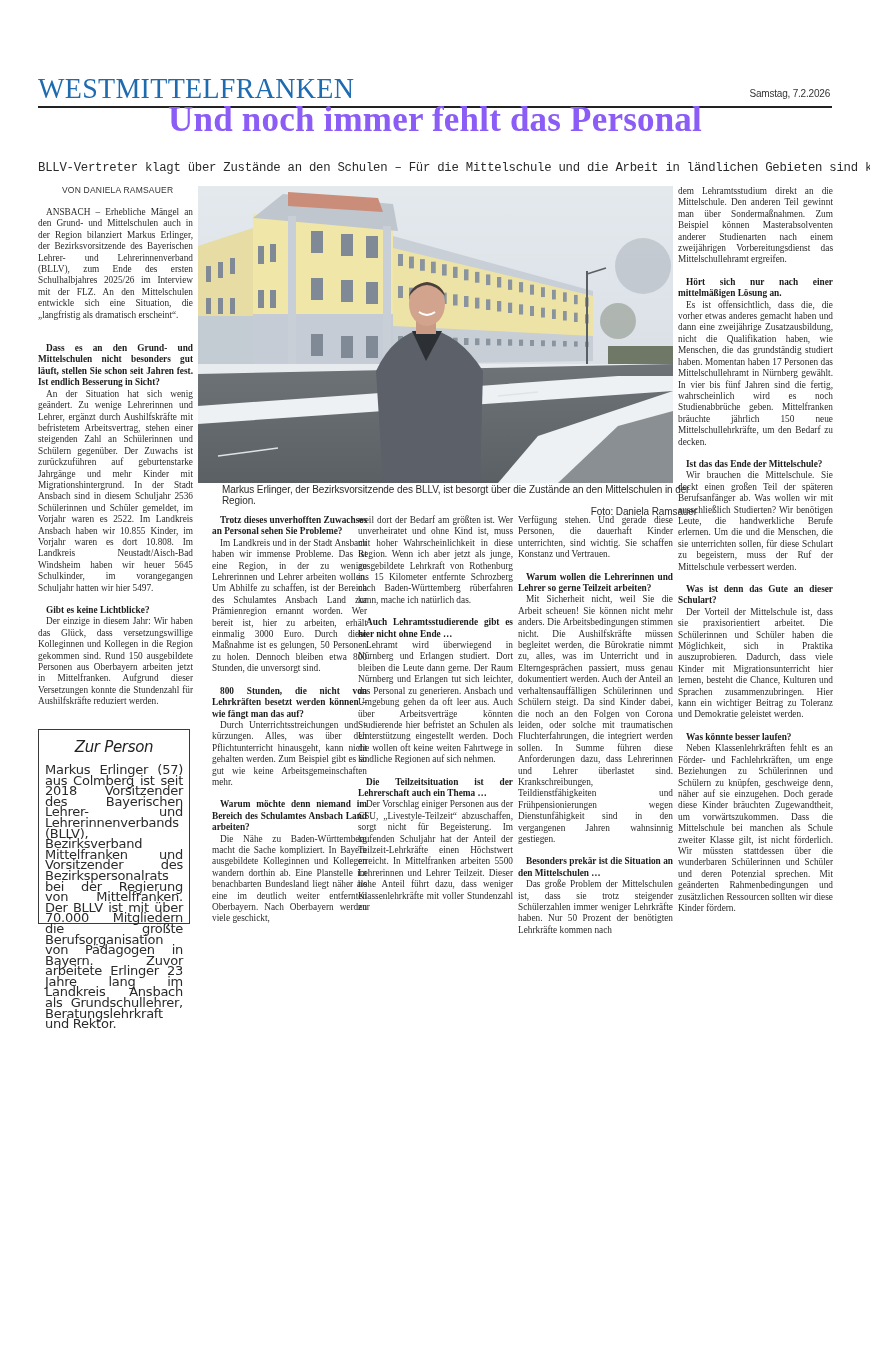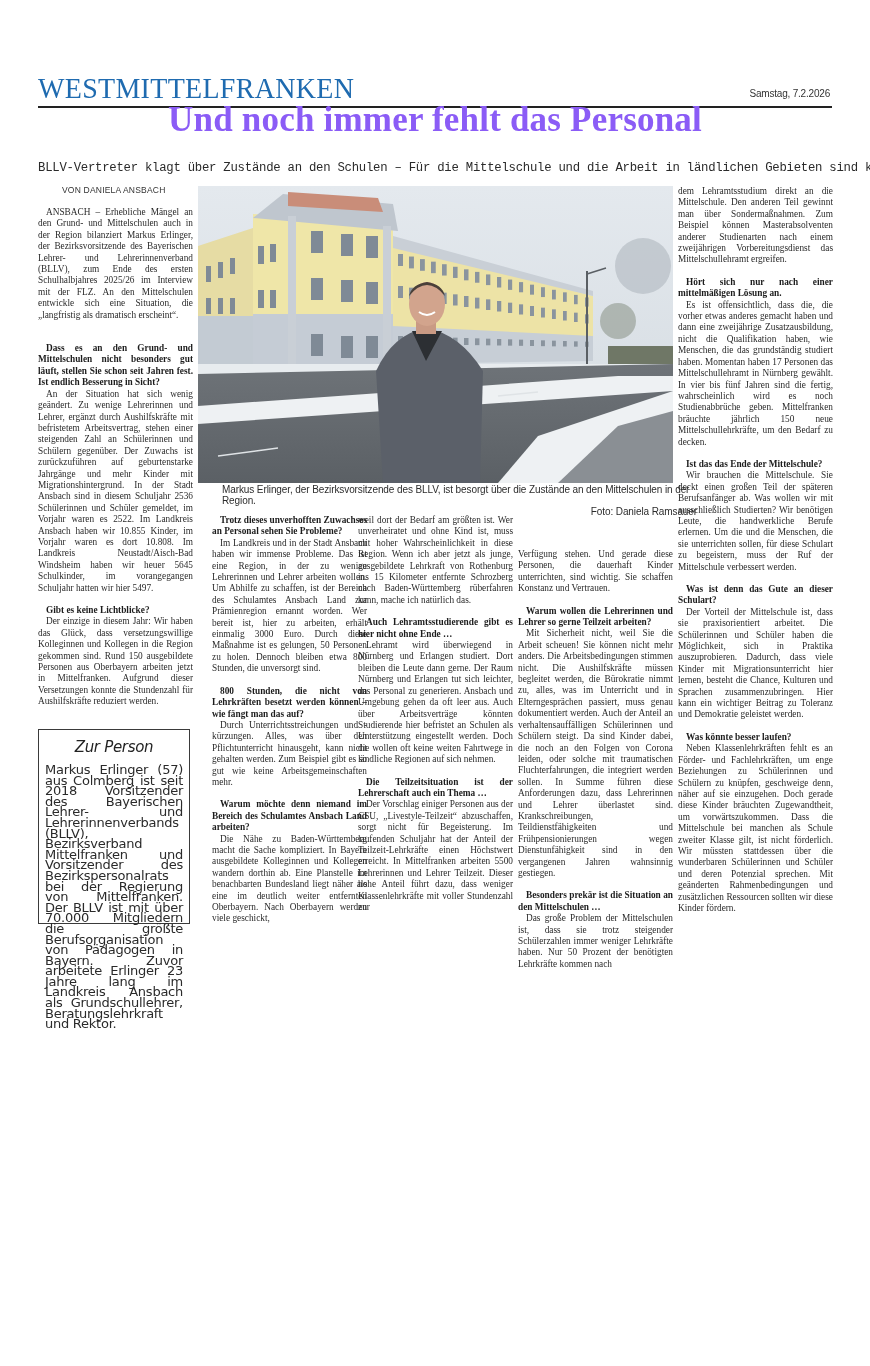--- a/index.html
+++ b/index.html
@@ -46,21 +46,21 @@
   }
   .col p { text-indent: 8px; }
   .col p.lead { text-indent: 8px; }
   .col .q { font-weight: bold; text-indent: 8px; margin-top: 11px; color: #1c1c1c; }
   .col .q + p { margin-top: 0; }
   .col .gap { height: 11px; }
 
   #col1 { left: 38px; top: 207px; }
   #col2 { left: 212px; top: 515px; }
   #col3 { left: 358px; top: 515px; }
-  #col4 { left: 518px; top: 515px; margin-top: 34px; }
+  #col4 { left: 518px; top: 515px; }
   #col5 { left: 678px; top: 186px; }
 
   .photo {
     position: absolute; left: 198px; top: 186px; width: 475px; height: 297px;
     overflow: hidden; background: #d6dde2;
   }
   .photo svg { display: block; }
   .caption {
     position: absolute; left: 198px; top: 484px; width: 475px;
     font-family: "Liberation Sans", sans-serif; font-size: 10px; color: #2c2c2c;
@@ -85,21 +85,21 @@
 </head>
 <body>
 
 <div class="masthead">
   <div class="section-title" style="color: rgb(31, 107, 176);">WESTMITTELFRANKEN</div>
   <div class="date">Samstag, 7.2.2026</div>
 </div>
 
 <h1 class="headline">Und noch immer fehlt das Personal</h1>
 <div class="subline">BLLV-Vertreter klagt über Zustände an den Schulen – Für die Mittelschule und die Arbeit in ländlichen Gebieten sind kaum Berufsanfänger zu begeistern</div>
-<div class="author">VON DANIELA ANSBACH</div>
+<div class="author">VON DANIELA RAMSAUER</div>
 
 <div class="col" id="col1">
   <p class="lead">ANSBACH – Erhebliche Mängel an den Grund- und Mittelschulen auch in der Region bilanziert Markus Erlinger, der Bezirksvorsitzende des Bayerischen Lehrer- und Lehrerinnenverband (BLLV), zum Ende des ersten Schulhalbjahres 2025/26 im Interview mit der FLZ. An den Mittelschulen entwickle sich eine Situation, die „langfristig als dramatisch erscheint“.</p>
   <div class="gap"></div>
   <p class="q">Dass es an den Grund- und Mittelschulen nicht besonders gut läuft, stellen Sie schon seit Jahren fest. Ist endlich Besserung in Sicht?</p>
   <p>An der Situation hat sich wenig geändert. Zu wenige Lehrerinnen und Lehrer, ergänzt durch Aushilfskräfte mit befristetem Arbeitsvertrag, stehen einer steigenden Zahl an Schülerinnen und Schülern gegenüber. Der Zuwachs ist zurückzuführen auf geburtenstarke Jahrgänge und mehr Kinder mit Migrationshintergrund. In der Stadt Ansbach sind in diesem Schuljahr 2536 Schülerinnen und Schüler gemeldet, im Vorjahr waren es 2522. Im Landkreis Ansbach haben wir 10.855 Kinder, im Vorjahr waren es dort 10.808. Im Landkreis Neustadt/Aisch-Bad Windsheim haben wir heuer 5645 Schulkinder, im vorangegangen Schuljahr hatten wir hier 5497.</p>
   <p class="q">Gibt es keine Lichtblicke?</p>
   <p>Der einzige in diesem Jahr: Wir haben das Glück, dass versetzungswillige Kolleginnen und Kollegen in die Region gekommen sind. Rund 150 ausgebildete Personen aus Oberbayern arbeiten jetzt in Mittelfranken. Aufgrund dieser Versetzungen konnte die Stundenzahl für Aushilfskräfte reduziert werden.</p>
 </div>
 

